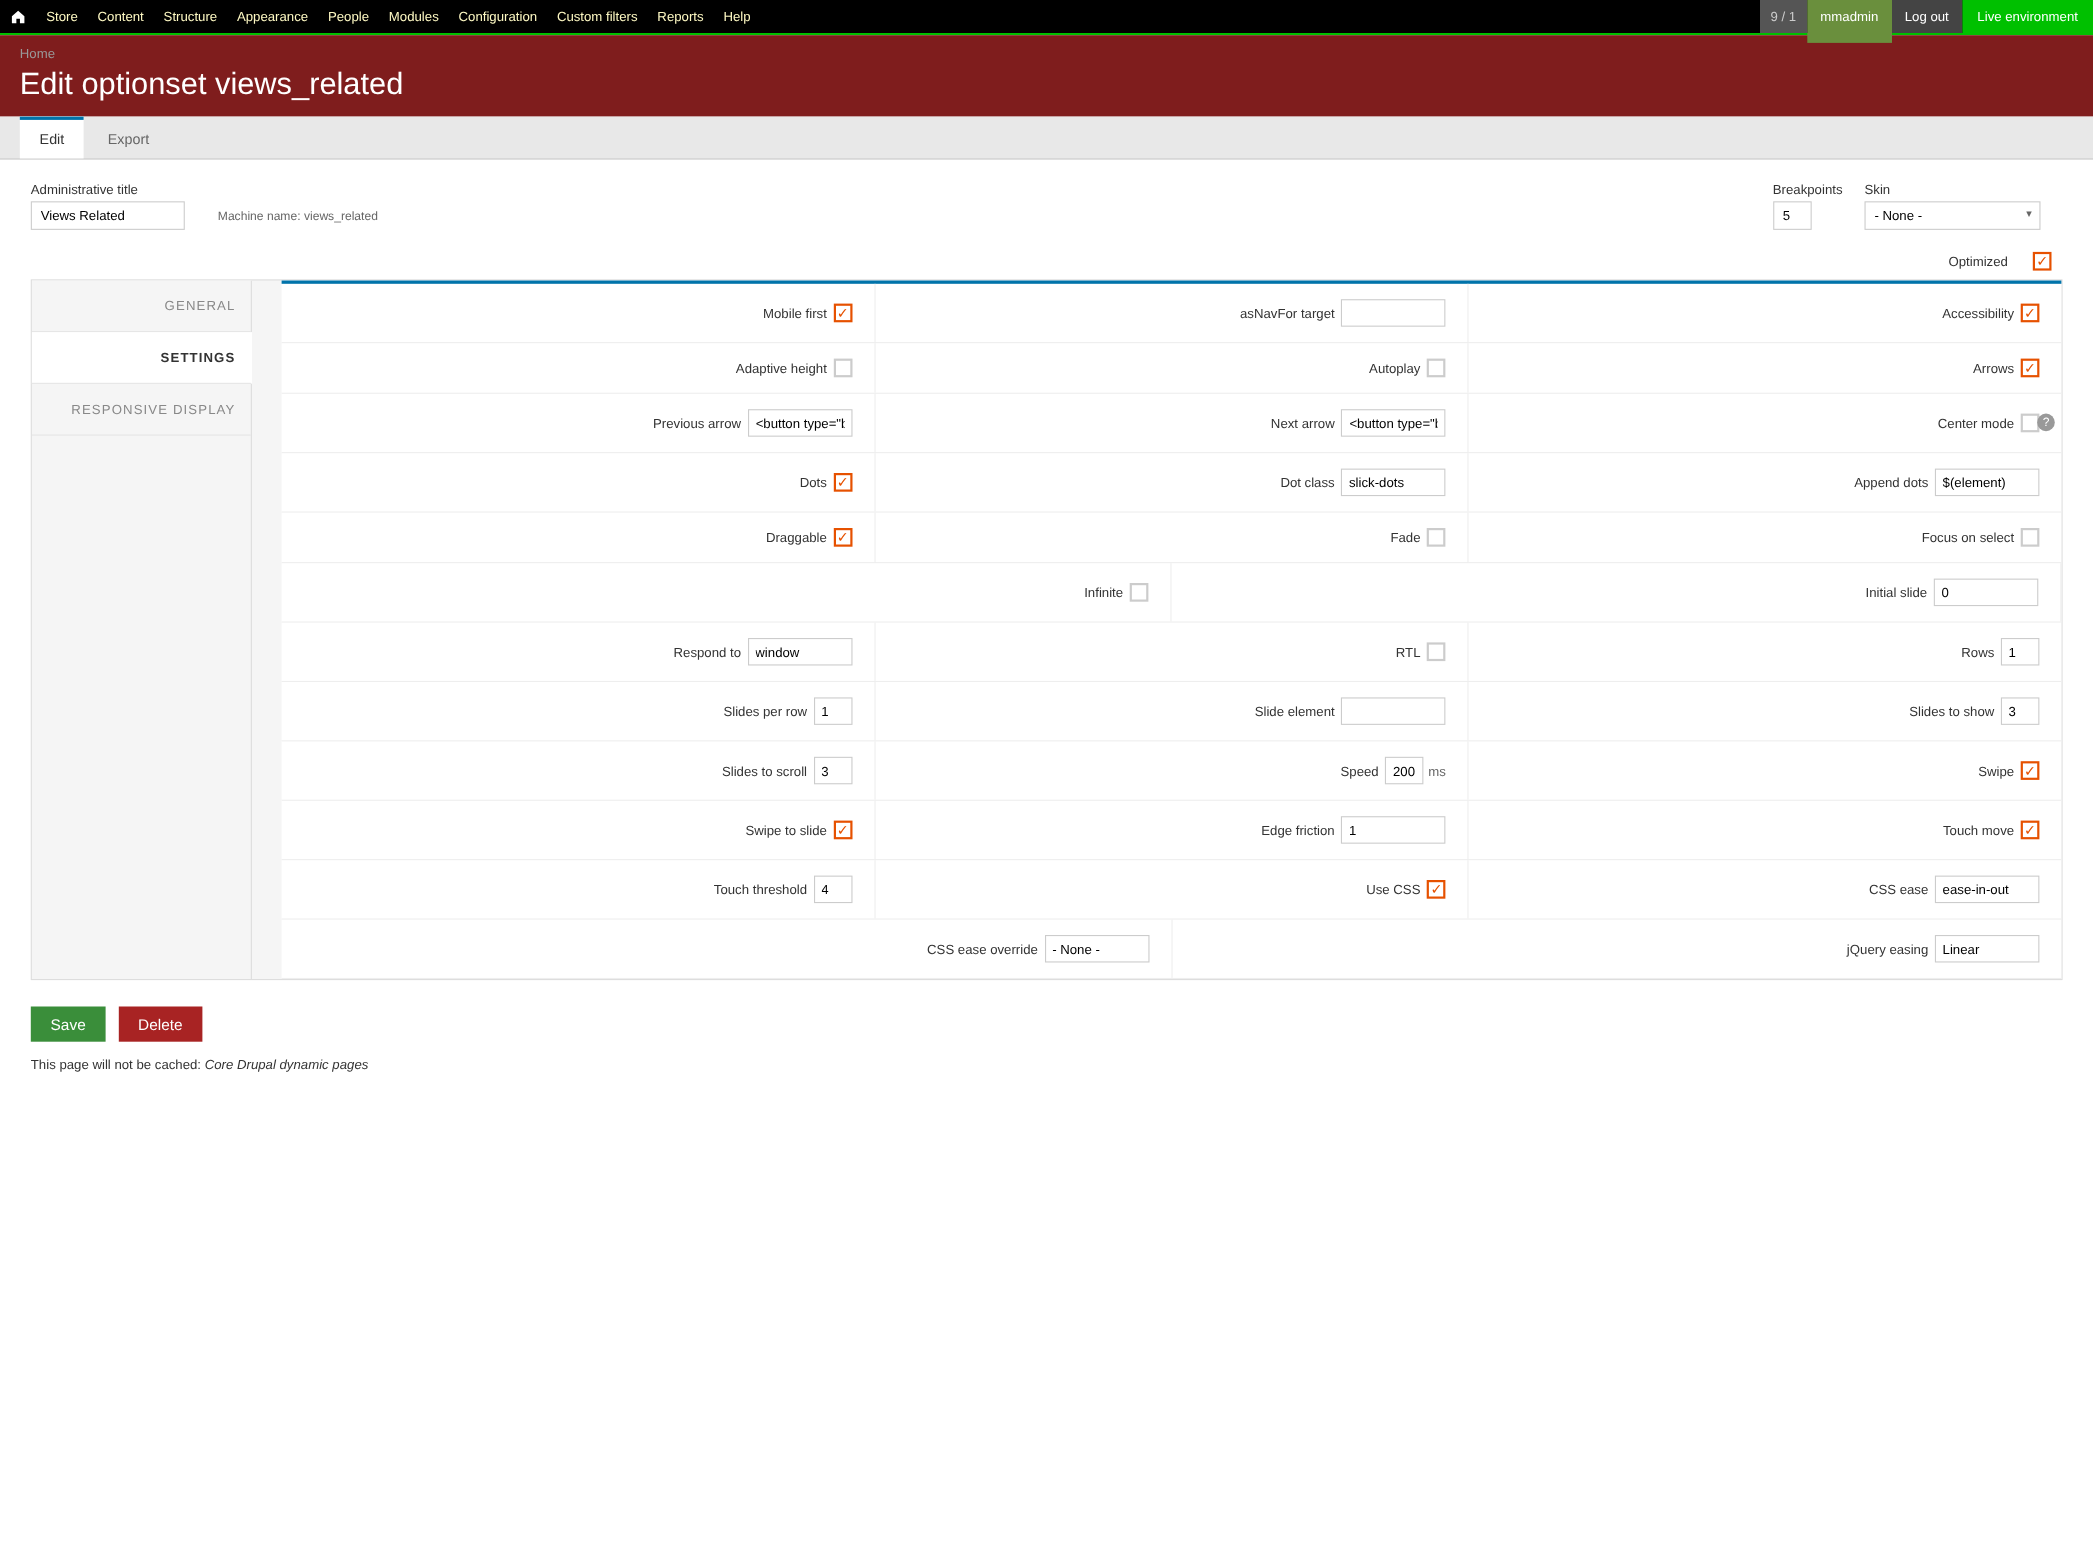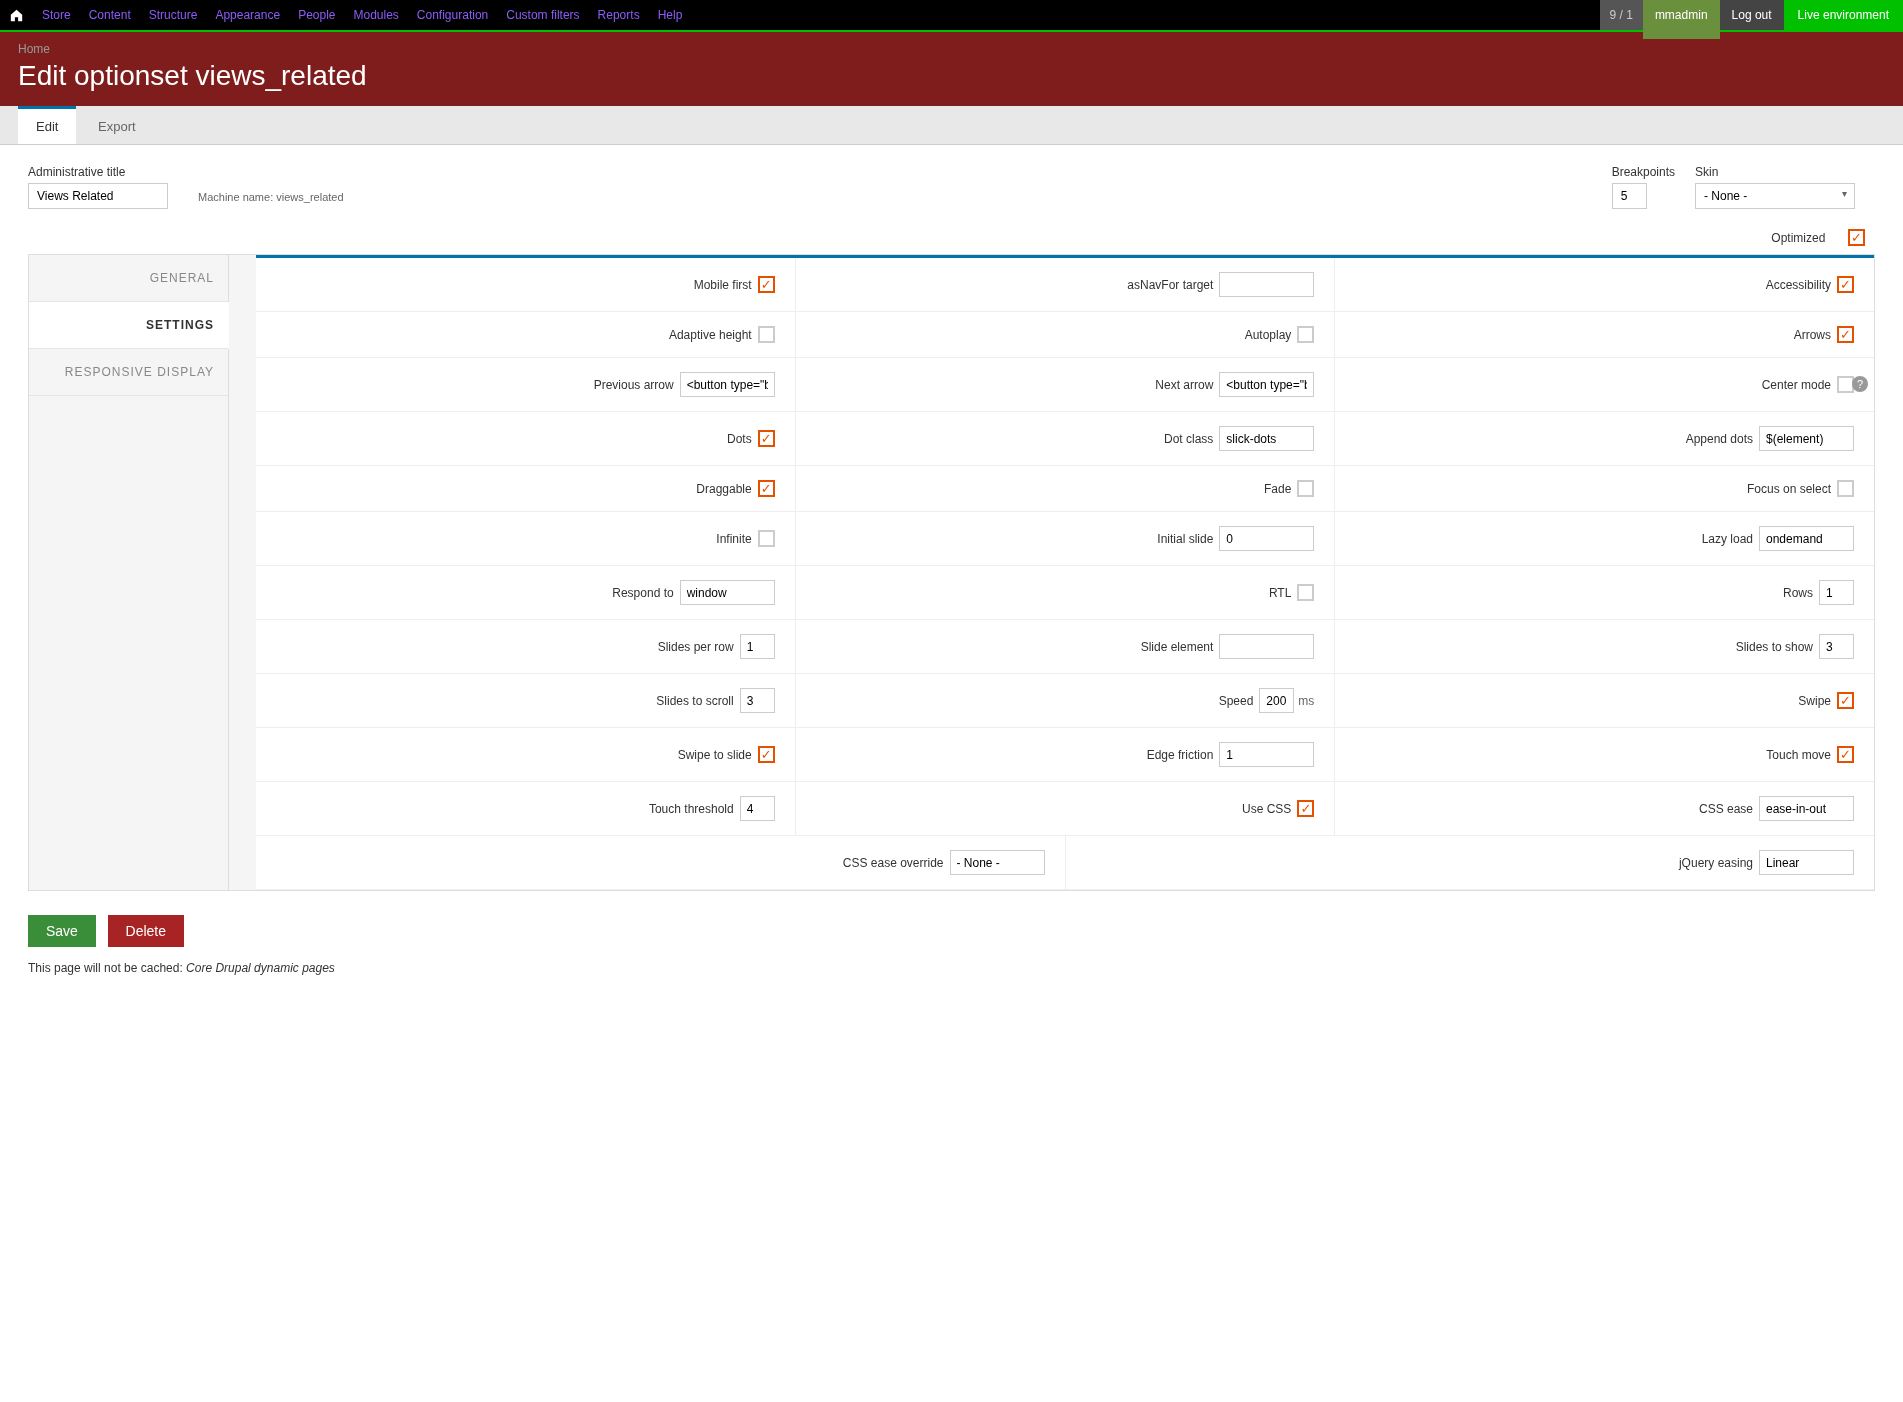--- a/index.html
+++ b/index.html
@@ -2,21 +2,21 @@
 <html><head>
   <meta charset="utf-8">
   <style>
     * { box-sizing: border-box; margin: 0; padding: 0; }
     body { font-family: "Helvetica Neue", Helvetica, Arial, sans-serif; font-size: 13px; background: #fff; color: #333; }
     
     .toolbar { background: #000; color: #fff; display: flex; align-items: center; height: 30px; font-size: 12px; }
     .toolbar-left { display: flex; align-items: center; flex: 1; }
     .toolbar-home { padding: 0 10px; display: flex; align-items: center; height: 30px; }
     .toolbar-home svg { width: 13px; height: 13px; fill: #fff; }
-    .toolbar-item { padding: 0 9px; height: 30px; display: flex; align-items: center; cursor: pointer; color: #8b5cf6; }
+    .toolbar-item { padding: 0 9px; height: 30px; display: flex; align-items: center; cursor: pointer; color: #fef9c3; }
     .toolbar-right { display: flex; align-items: center; height: 30px; }
     .toolbar-badge { background: #555; padding: 0 10px; height: 30px; display: flex; align-items: center; color: #ccc; }
     .toolbar-user { background: #6a8f3d; padding: 0 12px; height: 47px; display: flex; align-items: center; color: #fff; }
     .toolbar-logout { background: #444; padding: 0 12px; height: 30px; display: flex; align-items: center; color: #fff; cursor: pointer; }
     .toolbar-env { background: #00c000; padding: 0 14px; height: 30px; display: flex; align-items: center; color: #fff; }
     
     .green-line { height: 2px; background: #00c000; }
     
     .header { background: #7f1d1d; color: #fff; padding: 0 18px; }
     .breadcrumb { padding: 10px 0 2px; font-size: 12px; color: #999; }
@@ -226,24 +226,20 @@
           </div>
           <div class="settings-row">
             <div class="settings-cell has-border">
               <span class="cell-label">Infinite</span>
               <span class="checkbox unchecked"></span>
             </div>
             <div class="settings-cell has-border">
               <span class="cell-label">Initial slide</span>
               <input class="cell-input" value="0" style="">
             </div>
-            <div class="settings-cell">
-              <span class="cell-label">Lazy load</span>
-              <input class="cell-input" value="ondemand" style="">
-            </div>
           </div>
           <div class="settings-row">
             <div class="settings-cell has-border">
               <span class="cell-label">Respond to</span>
               <input class="cell-input" value="window" style="">
             </div>
             <div class="settings-cell has-border">
               <span class="cell-label">RTL</span>
               <span class="checkbox unchecked"></span>
             </div>

